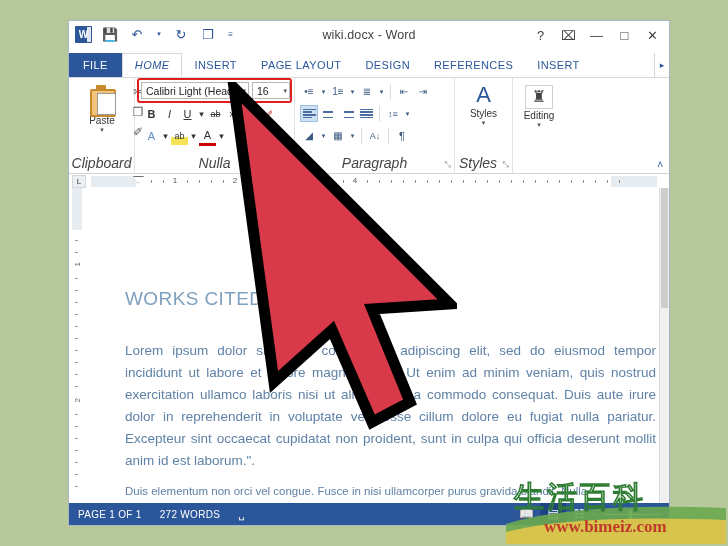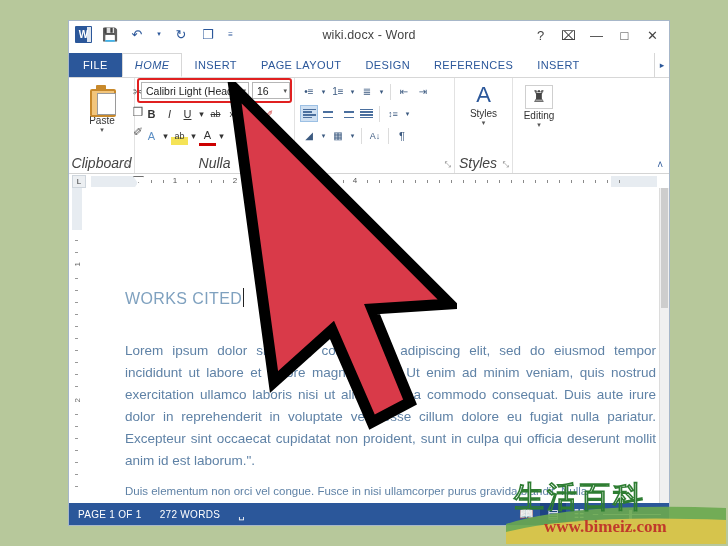--- a/index.html
+++ b/index.html
@@ -110,21 +110,21 @@
   
   .docarea{position:absolute;left:0;right:0;top:167px;bottom:22px;background:#8f9aa6;}
   .ruler-v{position:absolute;left:0;top:0;bottom:0;width:16px;background:#fff;border-right:1px solid #eee;}
   .ruler-v .vzone{position:absolute;left:3px;width:10px;background:#e7ecf1;}
   .vtick{position:absolute;left:6px;width:3px;height:1px;background:#999;}
   .vnum{position:absolute;left:4px;font-size:8px;color:#666;
     writing-mode:vertical-rl;transform:rotate(180deg);}
   .page{position:absolute;left:16px;right:9px;top:0;bottom:0;background:#fff;overflow:hidden;}
   .scrollbar{position:absolute;right:0;top:0;bottom:0;width:9px;background:#f0f0f0;border-left:1px solid #dcdcdc;}
   .scrollthumb{position:absolute;left:1px;right:1px;top:0;height:120px;background:#cdcdcd;}
-  .doc-h1{position:absolute;left:40px;top:100px;font-size:16px;color:#7fa1bf;
+  .doc-h1{position:absolute;left:40px;top:100px;font-size:19px;color:#7fa1bf;
     letter-spacing:.4px;font-family:"Liberation Sans", sans-serif;font-weight:300;}
   .caret{display:inline-block;width:1px;height:19px;background:#222;vertical-align:-3px;margin-left:1px;}
   .doc-p{position:absolute;left:40px;right:4px;color:#5f82a6;font-size:13.5px;
     line-height:22px;text-align:justify;}
   .doc-p.small{font-size:11.5px;line-height:18px;}
   
   .statusbar{position:absolute;left:0;right:0;bottom:0;height:22px;background:#2b579a;
     display:flex;color:#fff;font-size:10px;letter-spacing:.3px;}
   .statusbar .si{padding:0 9px;display:flex;align-items:center;height:22px;}
   .view-ic{width:26px;display:flex;align-items:center;justify-content:center;height:22px;font-size:12px;}
@@ -290,20 +290,21 @@
         <div class="pbtn">◢</div>
         <div class="pbtn" style="width:9px;font-size:7px">▾</div>
         <div class="pbtn">▦</div>
         <div class="pbtn" style="width:9px;font-size:7px">▾</div>
         <div class="sep"></div>
         <div class="pbtn" style="font-size:9px">A↓</div>
         <div class="sep"></div>
         <div class="pbtn" style="font-size:11px">¶</div>
       </div>
 
+      <div class="grp-label">Paragraph</div>
       <div class="grp-launcher">⤡</div>
     </div>
 
     <div class="grp" id="g-styles">
       <div class="bigbtn">
         <div class="gly">A</div>
         <div class="lbl">Styles</div>
         <div class="mini-caret">▾</div>
       </div>
       <div class="grp-label" style="text-align:left;padding-left:4px">Styles</div>

